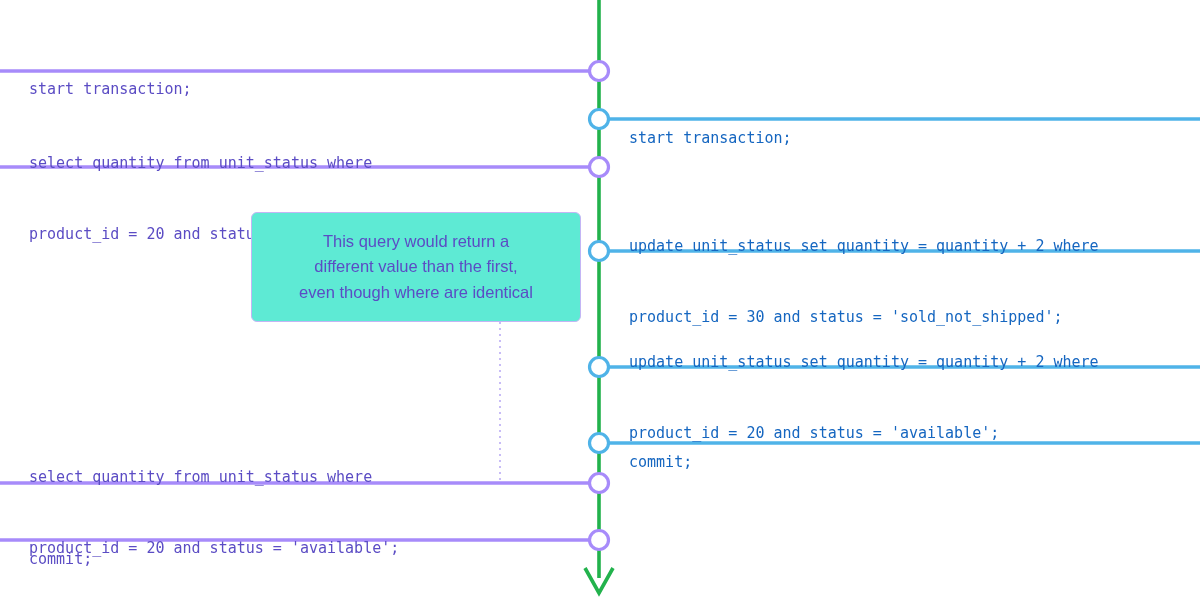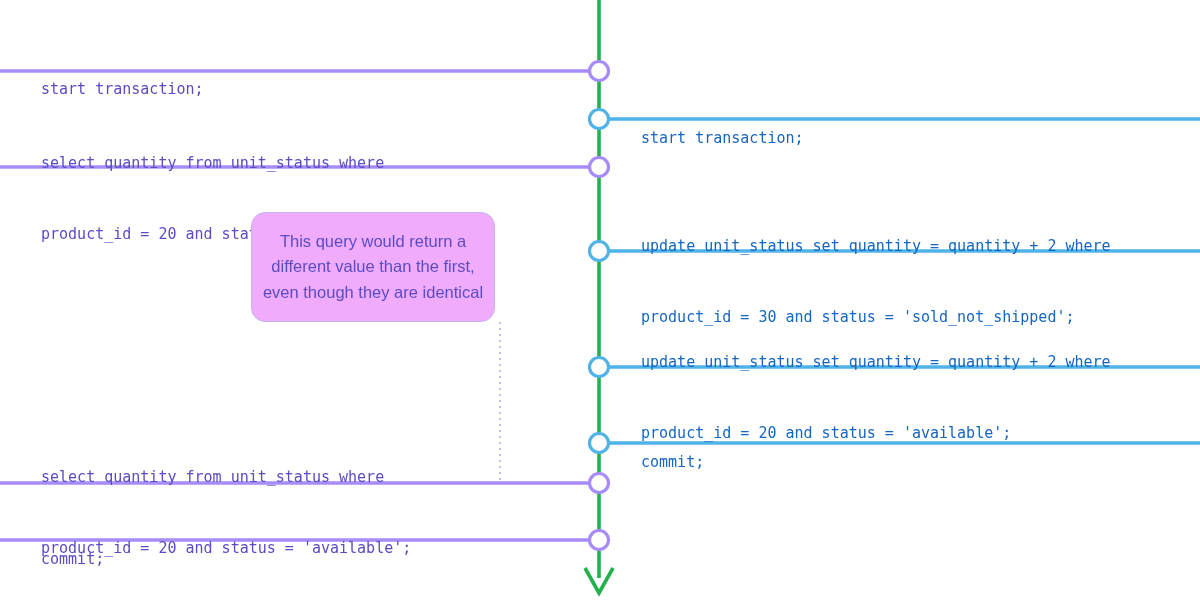--- a/index.html
+++ b/index.html
@@ -39,34 +39,33 @@
   .stmt.left {
     left: 29px;
     color: #5b4cc4;
   }
   .stmt.right {
     left: 629px;
     color: #1566c0;
   }
   .stmt .line {
     display: block;
-    margin-left: 12px;
   }
 
   
   #callout {
     position: absolute;
     left: 251px;
     top: 212px;
-    width: 244px;
+    width: 330px;
     height: 110px;
     box-sizing: border-box;
-    background: #f0abfc;
+    background: #5eead4;
     border: 1.6px solid #c3b5f5;
-    border-radius: 14px;
+    border-radius: 6px;
     display: flex;
     align-items: center;
     justify-content: center;
   }
   #callout .callout-text {
     font-family: "Liberation Sans", sans-serif;
     font-size: 16.5px;
     line-height: 25.5px;
     color: #5b4cc4;
     text-align: center;
@@ -149,17 +148,17 @@
   </div>
 
   <div class="stmt right" style="top:404px">
     <span class="line">commit;</span>
   </div>
 
   <div id="callout">
     <div class="callout-text">
       <span class="line">This query would return a</span>
       <span class="line">different value than the first,</span>
-      <span class="line">even though they are identical</span>
+      <span class="line">even though where are identical</span>
     </div>
   </div>
 
 </div>
 
 </body></html>

